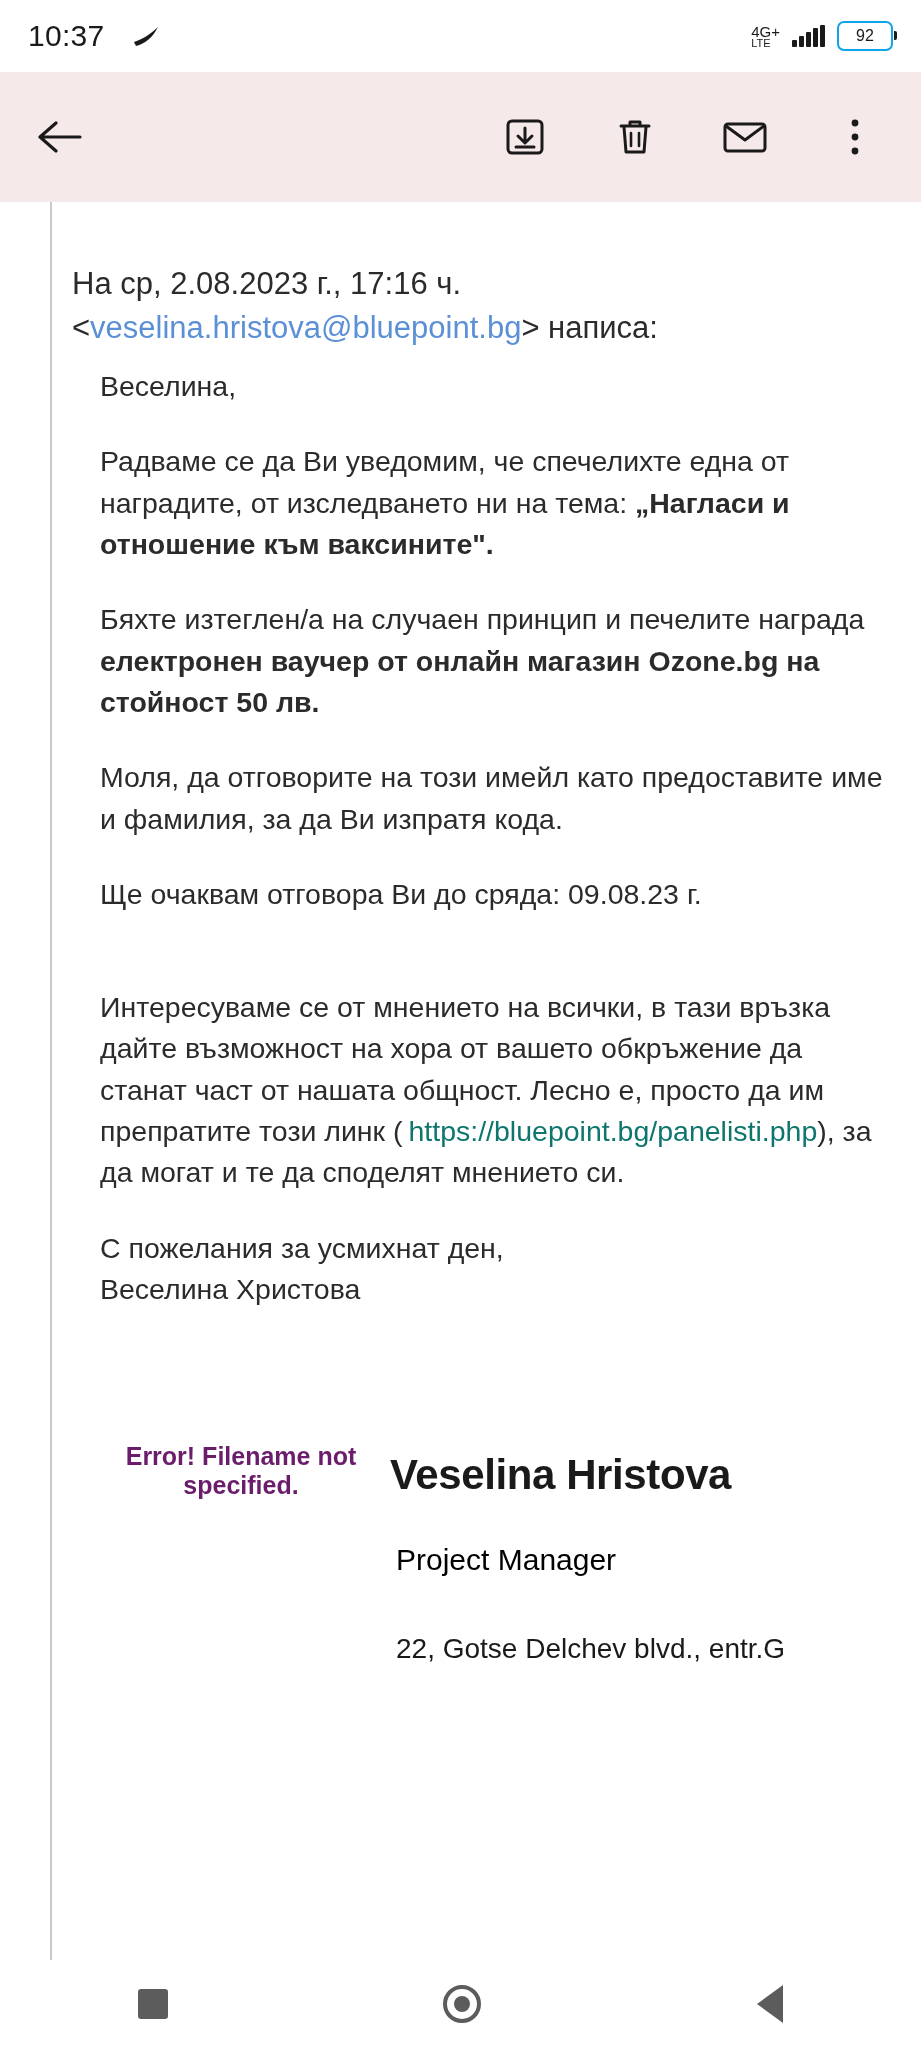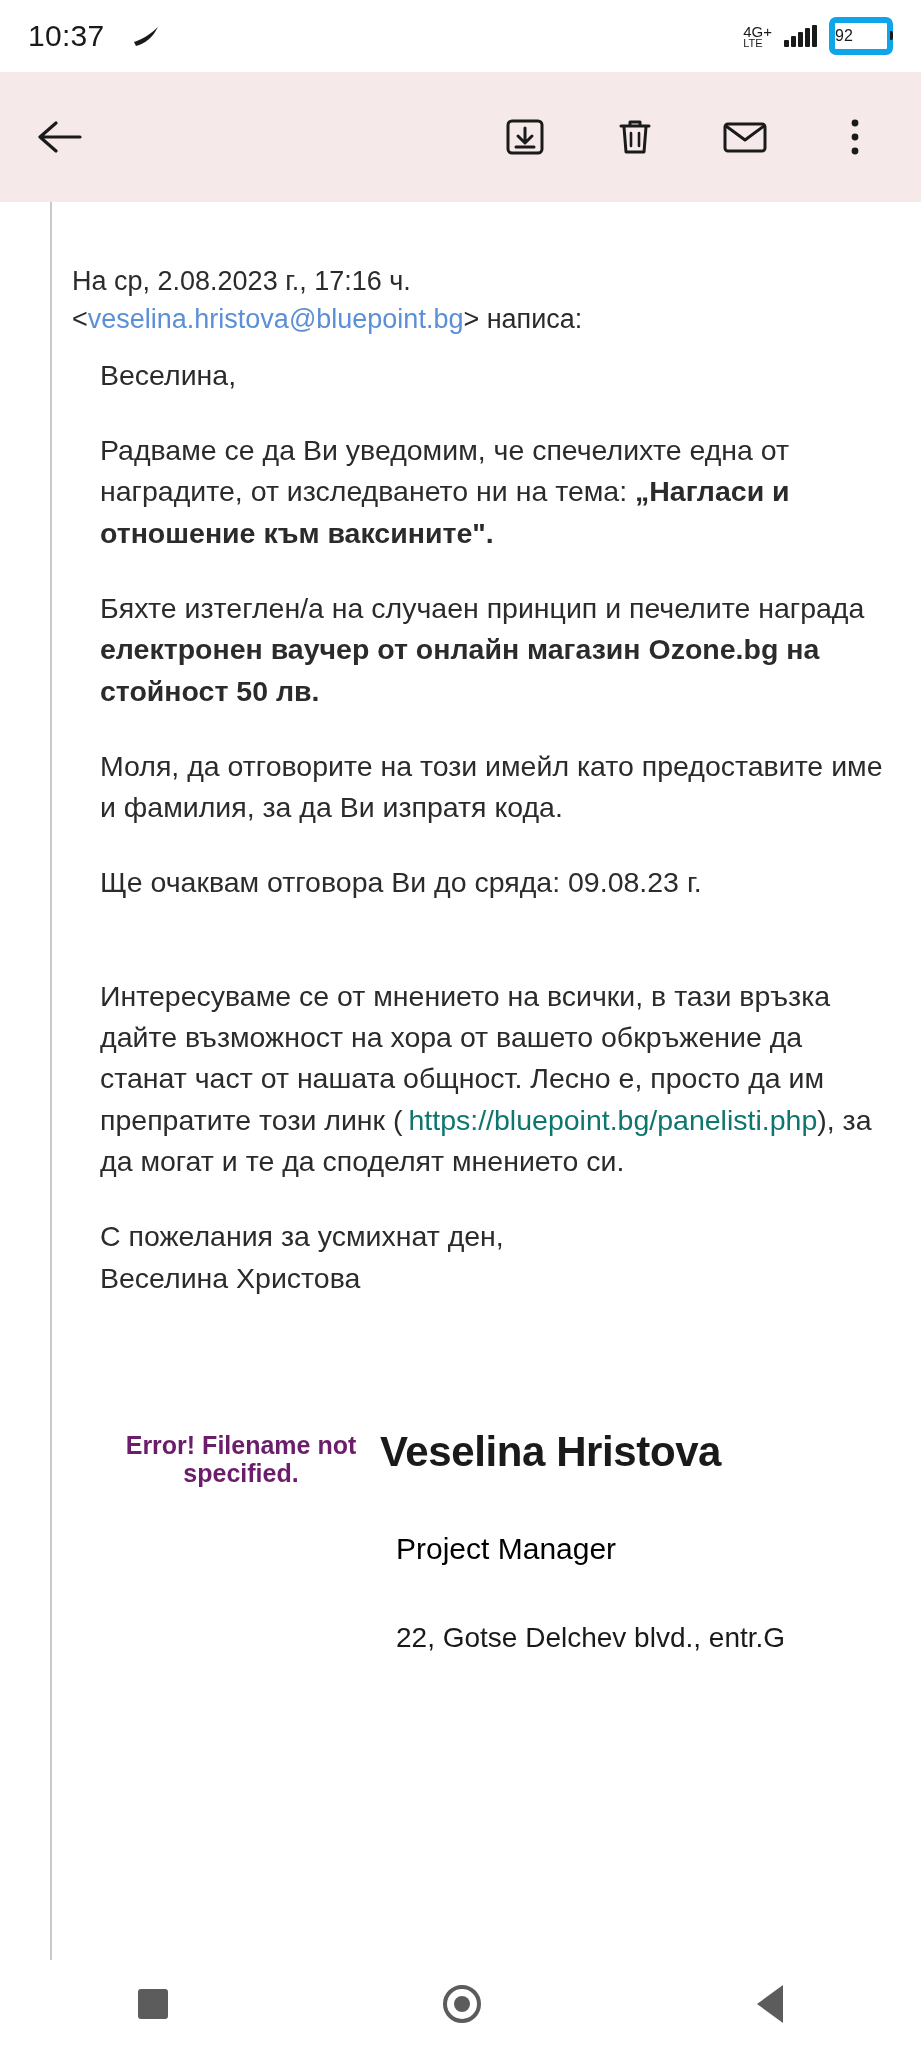--- a/index.html
+++ b/index.html
@@ -70,26 +70,26 @@
     border-radius: 1px;
   }
   .signal i:nth-child(1) { height: 7px; }
   .signal i:nth-child(2) { height: 11px; }
   .signal i:nth-child(3) { height: 15px; }
   .signal i:nth-child(4) { height: 19px; }
   .signal i:nth-child(5) { height: 22px; }
   .battery {
     width: 52px;
     height: 26px;
-    border: 6px solid #0ea5e9;
+    border: 2px solid #0ea5e9;
     border-radius: 7px;
     position: relative;
     display: flex;
     align-items: center;
-    justify-content: flex-start;
+    justify-content: center;
   }
   .battery:after {
     content: "";
     position: absolute;
     right: -6px;
     top: 8px;
     width: 3px;
     height: 9px;
     background: #1a1a1a;
     border-radius: 0 2px 2px 0;
@@ -146,21 +146,21 @@
     top: 0;
     width: 2px;
     height: 1758px;
     background: #c9c9c9;
   }
   .msg {
     padding: 60px 30px 0 72px;
     box-sizing: border-box;
   }
   .hdr {
-    font-size: 27px;
+    font-size: 31px;
     line-height: 1.42;
     color: #2b2b2b;
     margin-bottom: 16px;
   }
   .hdr a {
     color: #5b8fd6;
     text-decoration: none;
   }
   .quoted {
     padding-left: 28px;
@@ -178,22 +178,22 @@
     text-decoration: none;
     margin-left: 6px;
   }
   .gap-lg { height: 38px; }
   .sign-block {
     margin-top: 20px;
   }
   .sig {
     margin-top: 118px;
     display: flex;
-    align-items: center;
-    gap: 4px;
+    align-items: flex-end;
+    gap: 14px;
     padding-left: 6px;
   }
   .sig-err {
     color: #6b1d6b;
     font-weight: bold;
     font-size: 25px;
     line-height: 1.14;
     width: 270px;
     text-align: center;
     padding-top: 14px;

